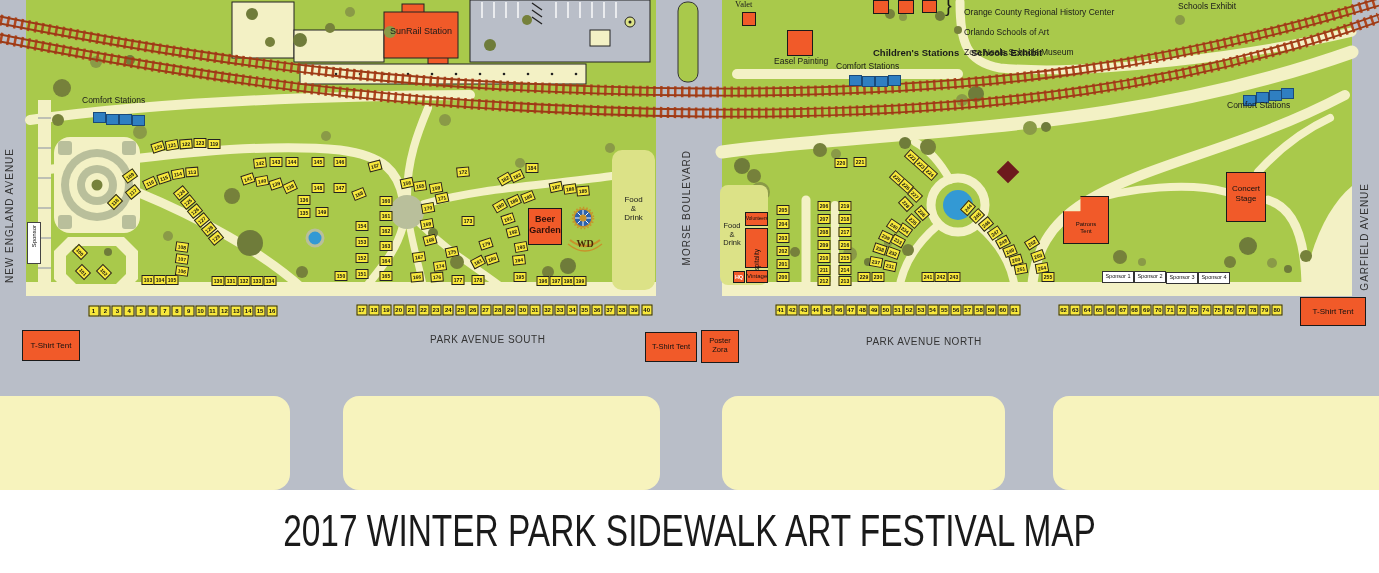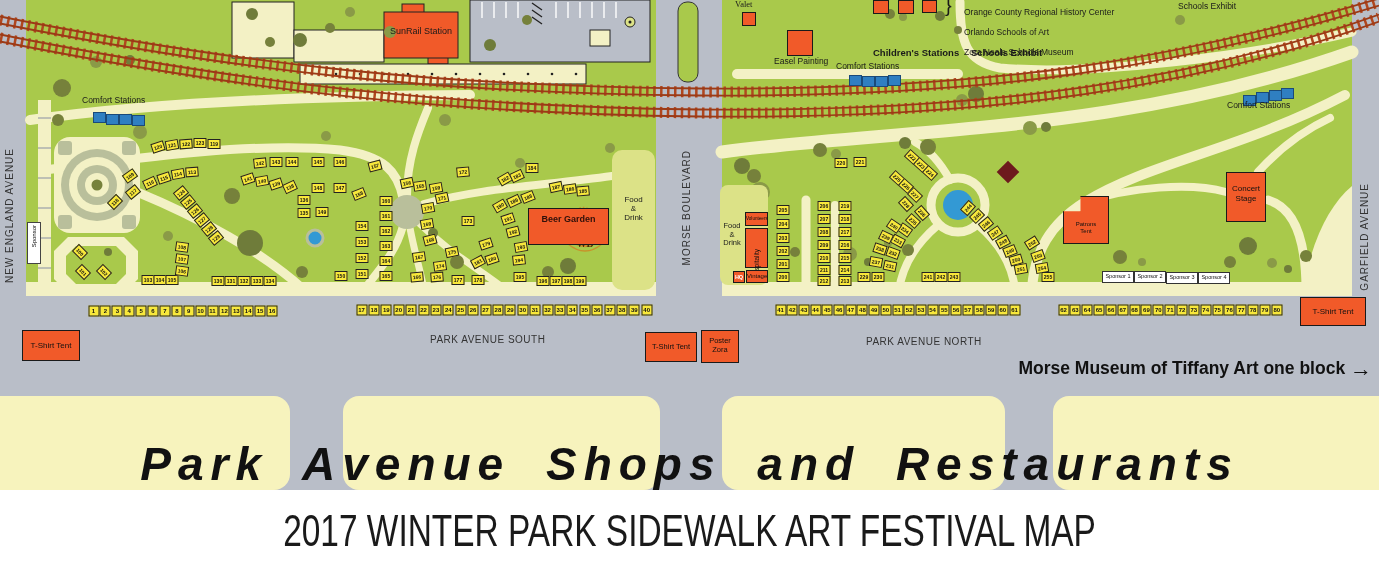--- a/index.html
+++ b/index.html
@@ -497,21 +497,21 @@
 <div class="lbl bold" style="left:873px;top:48px;font-size:9.5px;">Children's Stations</div>
 <div class="lbl bold" style="left:971px;top:48px;font-size:9.5px;">Schools Exhibit</div>
 <div class="lbl" style="left:1178px;top:2px;">Schools Exhibit</div>
 <div class="lbl" style="left:945px;top:-6px;font-size:20px;">}</div>
 <div class="lbl" style="left:964px;top:-3px;line-height:10px;">
   <span>Orange County Regional History Center</span><br>
   <span>Orlando Schools of Art</span><br>
   <span>Zora Neale Schools Museum</span>
 </div>
 <div class="lbl" style="left:382px;top:26px;width:78px;text-align:center;font-size:9px;">SunRail Station</div>
-<div class="obox" style="left:528px;top:208px;width:81px;height:37px;font:700 9px/1.2 'Liberation Sans',sans-serif;color:#30100a;padding-top:5px;">Beer Garden</div>
+<div class="obox" style="left:528px;top:208px;width:34px;height:37px;font:700 9px/1.2 'Liberation Sans',sans-serif;color:#30100a;padding-top:5px;">Beer Garden</div>
 <div class="lbl" style="left:612px;top:195px;width:43px;text-align:center;font-size:8px;">Food
 &amp;
 Drink</div>
 <div class="lbl" style="left:717px;top:222px;width:30px;text-align:center;font-size:7.5px;">Food
 &amp;
 Drink</div>
 <div class="obox" style="left:745px;top:212px;width:23px;height:14px;font:400 4.6px/12px 'Liberation Sans',sans-serif;">Volunteers</div>
 <div class="obox" style="left:745px;top:228px;width:23px;height:40px;">
   <span class="vtext" style="font:400 6.5px 'Liberation Sans',sans-serif;margin-top:2px;">Hospitality</span>
 </div>
@@ -537,25 +537,20 @@
       <div class="sponsor-box" style="left: 1166px; top: 272px;">Sponsor 3</div>
       <div class="sponsor-box" style="left: 1198px; top: 272px;">Sponsor 4</div>
     </div>
 
 <div class="street-name vtext" style="left:4px;top:148px;">NEW ENGLAND AVENUE</div>
 <div class="street-name vtext" style="left:681px;top:150px;">MORSE BOULEVARD</div>
 <div class="street-name vtext" style="left:1359px;top:183px;">GARFIELD AVENUE</div>
 <div class="street-name" style="left:430px;top:334px;letter-spacing:0.5px;">PARK AVENUE SOUTH</div>
 <div class="street-name" style="left:866px;top:336px;letter-spacing:0.5px;">PARK AVENUE NORTH</div>
 
-<div id="note">
-  <span>Morse Museum of Tiffany Art one block</span>
-  <span class="arrow">→</span>
-</div>
-<div id="banner">Park Avenue Shops and Restaurants</div>
 <div id="subtitle">2017 WINTER PARK SIDEWALK ART FESTIVAL MAP</div>
 
 <div class="cs" style="left: 93px; top: 112px;"></div>
     <div class="cs" style="left: 106px; top: 114px;"></div>
     <div class="cs" style="left: 119px; top: 114px;"></div>
     <div class="cs" style="left: 132px; top: 115px;"></div>
     <div class="cs" style="left: 849px; top: 75px;"></div>
     <div class="cs" style="left: 862px; top: 76px;"></div>
     <div class="cs" style="left: 875px; top: 76px;"></div>
     <div class="cs" style="left: 888px; top: 75px;"></div>

